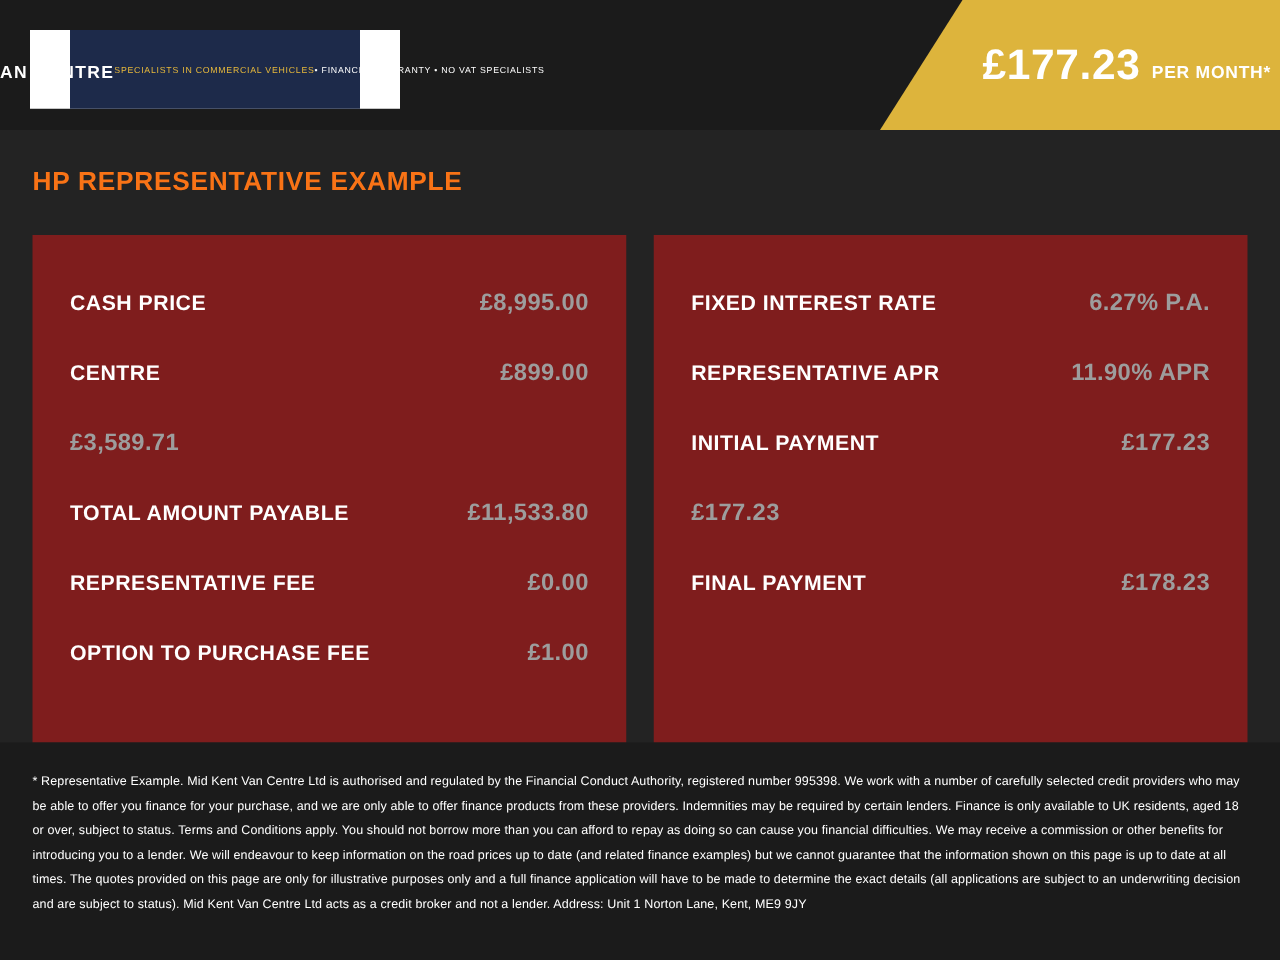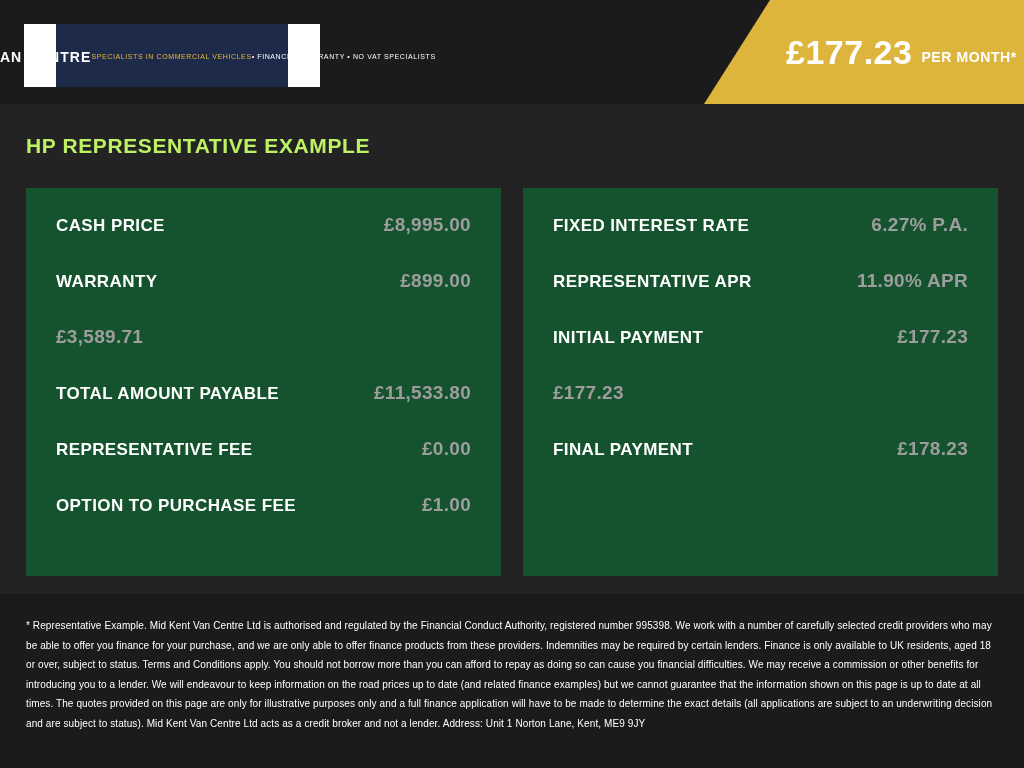--- a/index.html
+++ b/index.html
@@ -131,39 +131,39 @@
     letter-spacing: 0.6px;
     margin-left: 9px;
     padding-top: 9px;
   }
 
   
   .title {
     position: absolute;
     left: 26px;
     top: 134px;
-    color: #bef264;
+    color: #f97316;
     font-size: 21px;
     font-weight: bold;
     letter-spacing: 0.6px;
   }
 
   
   .panels {
     position: absolute;
     left: 26px;
     top: 188px;
     width: 972px;
     display: flex;
     gap: 22px;
   }
   .panel {
     width: 475px;
-    background: #14532d;
-    padding: 26px 30px 26px 30px;
+    background: #7f1d1d;
+    padding: 44px 30px 26px 30px;
   }
   .row {
     display: flex;
     align-items: baseline;
     justify-content: space-between;
     height: 56px;
   }
   .row .label {
     color: #ffffff;
     font-size: 17px;
@@ -229,21 +229,21 @@
   <div class="title">HP REPRESENTATIVE EXAMPLE</div>
 
   <div class="panels">
 
     <div class="panel">
       <div class="row">
         <span class="label">CASH PRICE</span>
         <span class="value">£8,995.00</span>
       </div>
       <div class="row">
-        <span class="label">WARRANTY</span>
+        <span class="label">CENTRE</span>
         <span class="value">£899.00</span>
       </div>
       <div class="row">
         <span class="value">£3,589.71</span>
       </div>
       <div class="row">
         <span class="label">TOTAL AMOUNT PAYABLE</span>
         <span class="value">£11,533.80</span>
       </div>
       <div class="row">

